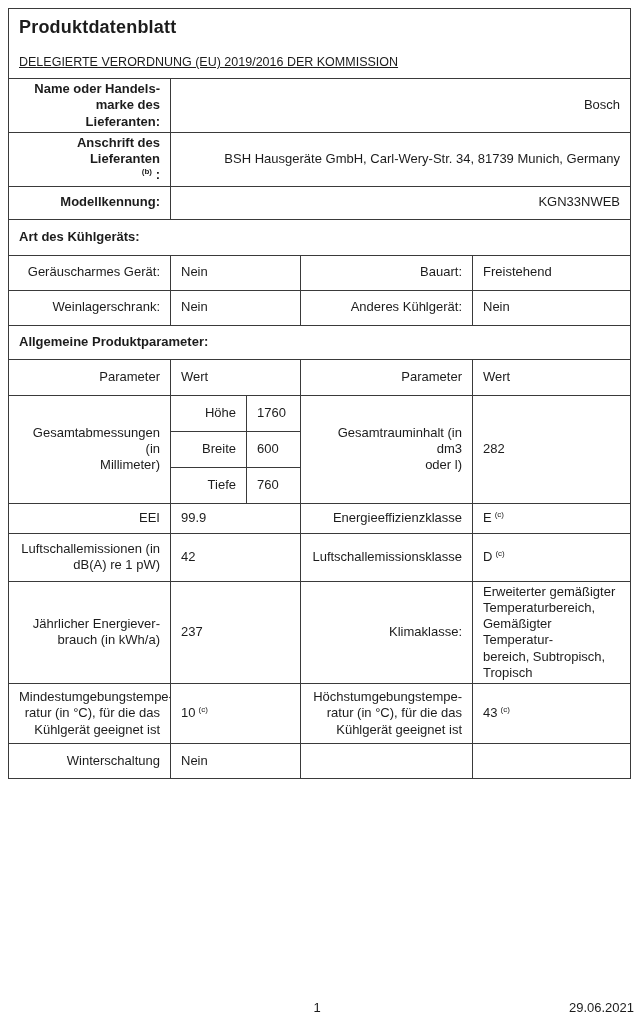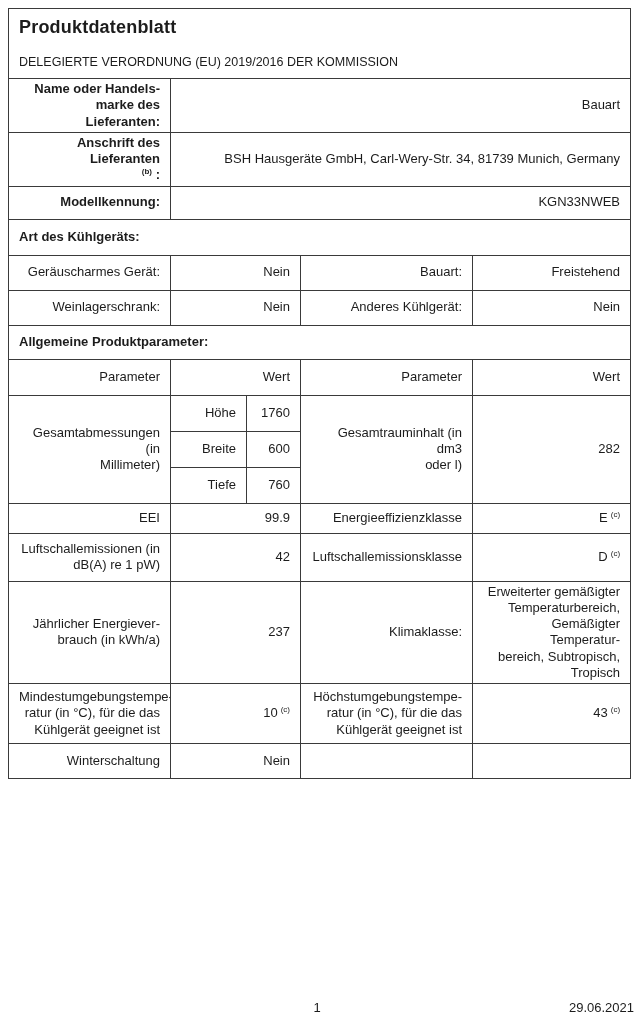--- a/index.html
+++ b/index.html
@@ -5,24 +5,24 @@
   html,body{margin:0;padding:0;}
   body{background:#e8e8e8;font-family:"Liberation Sans","DejaVu Sans",sans-serif;}
   .page{position:relative;width:634px;height:1024px;background:#ffffff;overflow:hidden;
         color:#1c1c1c;}
   table.sheet{position:absolute;left:8px;top:8px;width:622px;border-collapse:collapse;
         table-layout:fixed;}
   table.sheet td{border:1px solid #3a3a3a;vertical-align:middle;font-size:13px;
         line-height:1.25;padding:2px 10px;overflow:hidden;}
   td.title-cell{vertical-align:top;padding:10px 10px 6px 10px;}
   .doc-title{font-size:18px;font-weight:bold;letter-spacing:.2px;}
-  .doc-reg{font-size:12.5px;margin-top:17px;}
+  .doc-reg{font-size:12.5px;margin-top:17px;text-decoration:underline;}
   td.lbl{text-align:right;}
   td.b{font-weight:bold;}
-  td.val{text-align:right;padding:2px 4px;}
+  td.val{text-align:left;padding:2px 4px;}
   td.heading{font-weight:bold;}
   .pre{white-space:pre-line;}
   sup.fn{font-size:8px;vertical-align:super;line-height:0;margin-left:3px;}
   .addr-line2{display:block;}
   .footer-page{position:absolute;left:0;right:0;top:1000px;text-align:center;font-size:13px;}
   .footer-date{position:absolute;right:0;top:1000px;text-align:right;font-size:13px;}
 </style>
 </head>
 <body>
 
@@ -41,21 +41,21 @@
         <tr style="height:70px">
       <td colspan="5" class="title-cell">
         <div class="doc-title">Produktdatenblatt</div>
         <div class="doc-reg">DELEGIERTE VERORDNUNG (EU) 2019/2016 DER KOMMISSION</div>
       </td>
     </tr>
 
     <tr style="height:49px">
       <td class="lbl b pre">Name oder Handels-
 marke des Lieferanten:</td>
-      <td colspan="4" class="lbl">Bauart</td>
+      <td colspan="4" class="lbl">Bosch</td>
     </tr>
 
     <tr style="height:48px">
       <td class="lbl b">
         <span>Anschrift des Lieferanten</span>
         <span class="addr-line2"><sup class="fn" style="margin-left:0">(b)</sup> <span>:</span></span>
       </td>
       <td colspan="4" class="lbl">BSH Hausgeräte GmbH, Carl-Wery-Str. 34, 81739 Munich, Germany</td>
     </tr>
 

